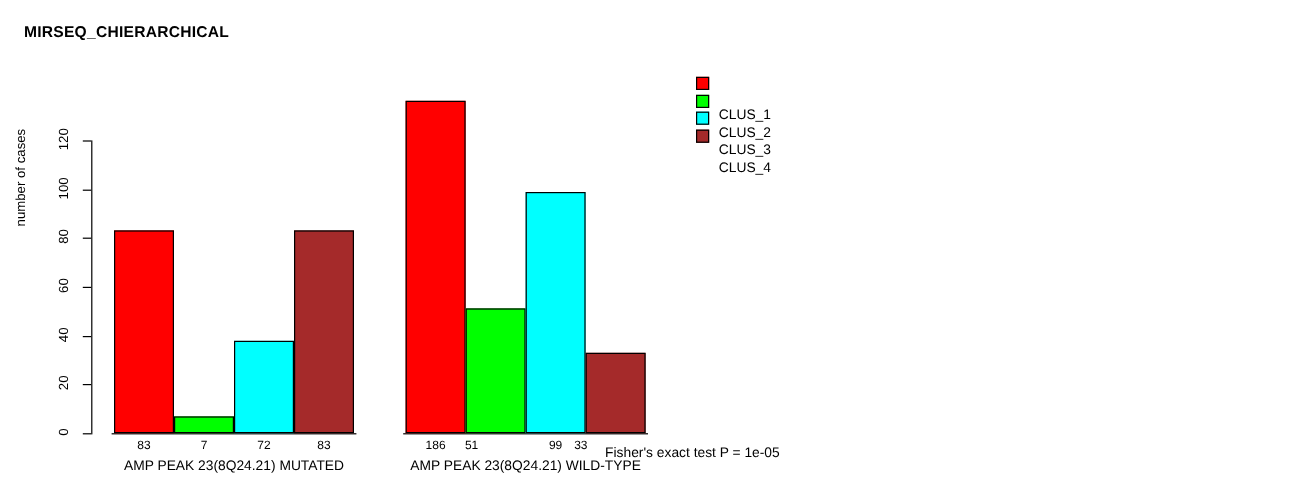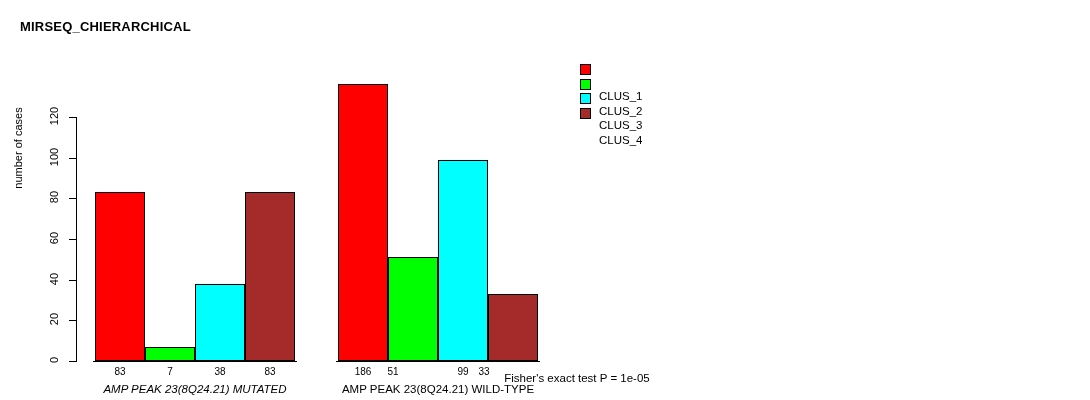--- a/index.html
+++ b/index.html
@@ -197,29 +197,29 @@
         <div class="bar" title="CLUS_3: 38" style="left: 195px; width: 50px; top: 244.733px; height: 77.2667px; background: rgb(0, 255, 255);"></div>
         <div class="bar" title="CLUS_4: 83" style="left: 245px; width: 50px; top: 153.233px; height: 168.767px; background: rgb(165, 42, 42);"></div>
         <div class="bar" title="CLUS_1: 136" style="left: 338px; width: 50px; top: 45.4667px; height: 276.533px; background: rgb(255, 0, 0);"></div>
         <div class="bar" title="CLUS_2: 51" style="left: 388px; width: 50px; top: 218.3px; height: 103.7px; background: rgb(0, 255, 0);"></div>
         <div class="bar" title="CLUS_3: 99" style="left: 438px; width: 50px; top: 120.7px; height: 201.3px; background: rgb(0, 255, 255);"></div>
         <div class="bar" title="CLUS_4: 33" style="left: 488px; width: 50px; top: 254.9px; height: 67.1px; background: rgb(165, 42, 42);"></div>
       </div>
     <div id="bar-values">
         <div class="bar-value" style="left: 95px; width: 50px;">83</div>
         <div class="bar-value" style="left: 145px; width: 50px;">7</div>
-        <div class="bar-value" style="left: 195px; width: 50px;">38</div>
+        <div class="bar-value" style="left: 195px; width: 50px;">72</div>
         <div class="bar-value" style="left: 245px; width: 50px;">83</div>
         <div class="bar-value" style="left: 338px; width: 50px;">186</div>
         <div class="bar-value" style="left: 368px; width: 50px;">51</div>
         <div class="bar-value" style="left: 438px; width: 50px;">99</div>
         <div class="bar-value" style="left: 459px; width: 50px;">33</div>
       </div>
     <div id="group-labels">
-        <div class="group-label" style="left: 45px; width: 300px; font-style: italic;">AMP PEAK 23(8Q24.21) MUTATED</div>
+        <div class="group-label" style="left: 45px; width: 300px;">AMP PEAK 23(8Q24.21) MUTATED</div>
         <div class="group-label" style="left: 288px; width: 300px;">AMP PEAK 23(8Q24.21) WILD-TYPE</div>
       </div>
   </div>
 
   <div id="legend">
       <div class="legend-row">
         <span class="legend-swatch" style="background: rgb(255, 0, 0);"></span>
         <span class="legend-text">CLUS_1</span>
       </div>
       <div class="legend-row">

